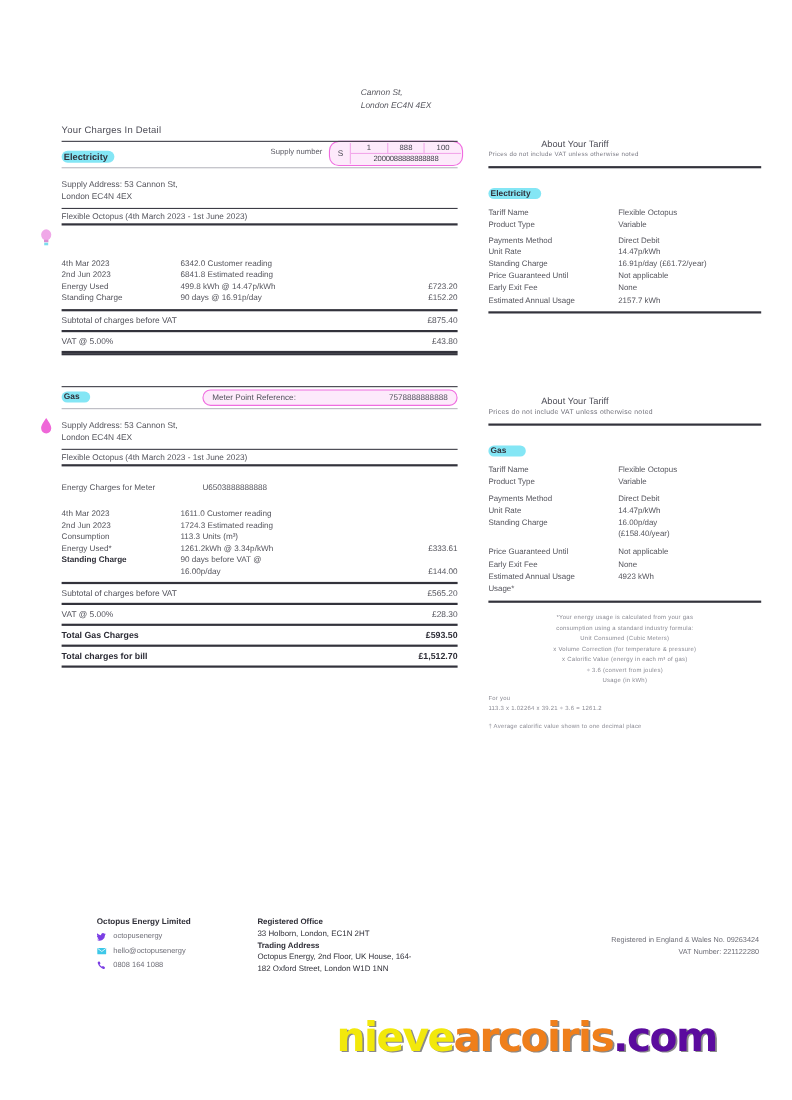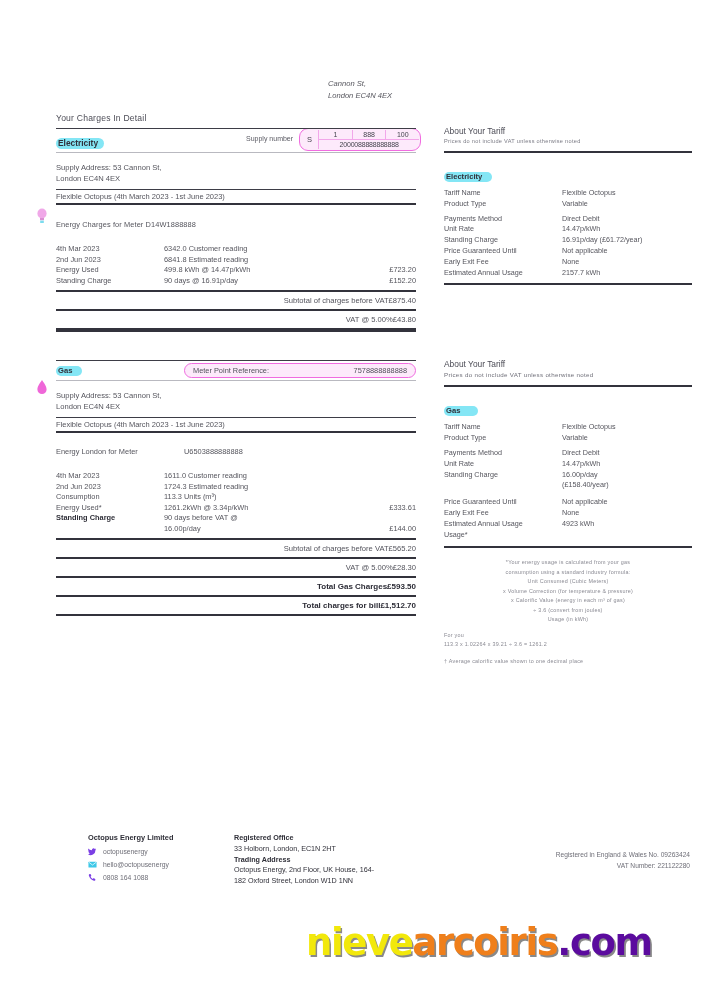--- a/index.html
+++ b/index.html
@@ -113,31 +113,31 @@
   .plan { font-size: 7.5px; color: #55555d; padding: 2px 0; }
 
   .detail-row {
     display: flex; font-size: 7.4px; line-height: 1.42; color: #55555d;
   }
   .dr-label { width: 108px; flex-shrink: 0; }
   .dr-mid { flex: 1; }
   .dr-amt { width: 62px; text-align: right; }
 
   .tot-row {
-    display: flex; justify-content: flex-end;
+    display: flex; justify-content: space-between;
     font-size: 7.6px; padding: 4px 0 4px 0; color: #52525b;
   }
   .tot-row.big { font-weight: bold; font-size: 8px; color: #2c2c36; }
 
   
   .bulb-icon { position: absolute; left: 36px; top: 208px; width: 12px; height: 16px; }
   .drop-icon { position: absolute; left: 36px; top: 379px; width: 12px; height: 16px; }
 
   
-  .tariff-title { font-size: 8.4px; color: #4c4c56; }
+  .tariff-title { font-size: 8.4px; color: #4c4c56; margin-left: 48px; }
   .tariff-sub { font-size: 5.6px; color: #7b7b85; letter-spacing: .3px; margin-top: 2px; }
   .tariff-row {
     display: flex; font-size: 7.2px; line-height: 1.5; color: #55555d;
   }
   .tr-k { width: 118px; flex-shrink: 0; }
   .tr-v { flex: 1; }
 
   
   .fn {
     font-size: 5.4px; color: #8a8a93; line-height: 1.75;
@@ -222,21 +222,20 @@
     <div class="addr">
       <div>Supply Address: 53 Cannon St,</div>
       <div>London EC4N 4EX</div>
     </div>
     <div style="height:4px"></div>
     <div class="rule"></div>
     <div class="plan">Flexible Octopus (4th March 2023 - 1st June 2023)</div>
     <div class="rule-dbl"></div>
 
     <div style="height:15px"></div>
-    <div class="t">Energy Charges for Meter D14W1888888</div>
     <div style="height:15px"></div>
 
     <div>
       <div class="detail-row">
         <div class="dr-label">4th Mar 2023</div>
         <div class="dr-mid">6342.0 Customer reading</div>
         <div class="dr-amt"></div>
       </div>
       <div class="detail-row">
         <div class="dr-label">2nd Jun 2023</div>
@@ -285,21 +284,21 @@
       <div>Supply Address: 53 Cannon St,</div>
       <div>London EC4N 4EX</div>
     </div>
     <div style="height:4px"></div>
     <div class="rule"></div>
     <div class="plan">Flexible Octopus (4th March 2023 - 1st June 2023)</div>
     <div class="rule-dbl"></div>
 
     <div style="height:14px"></div>
     <div class="detail-row">
-      <div class="dr-label" style="width:128px">Energy London for Meter</div>
+      <div class="dr-label" style="width:128px">Energy Charges for Meter</div>
       <div class="dr-mid">U6503888888888</div>
     </div>
     <div style="height:14px"></div>
 
     <div>
       <div class="detail-row">
         <div class="dr-label">4th Mar 2023</div>
         <div class="dr-mid">1611.0 Customer reading</div>
         <div class="dr-amt"></div>
       </div>

